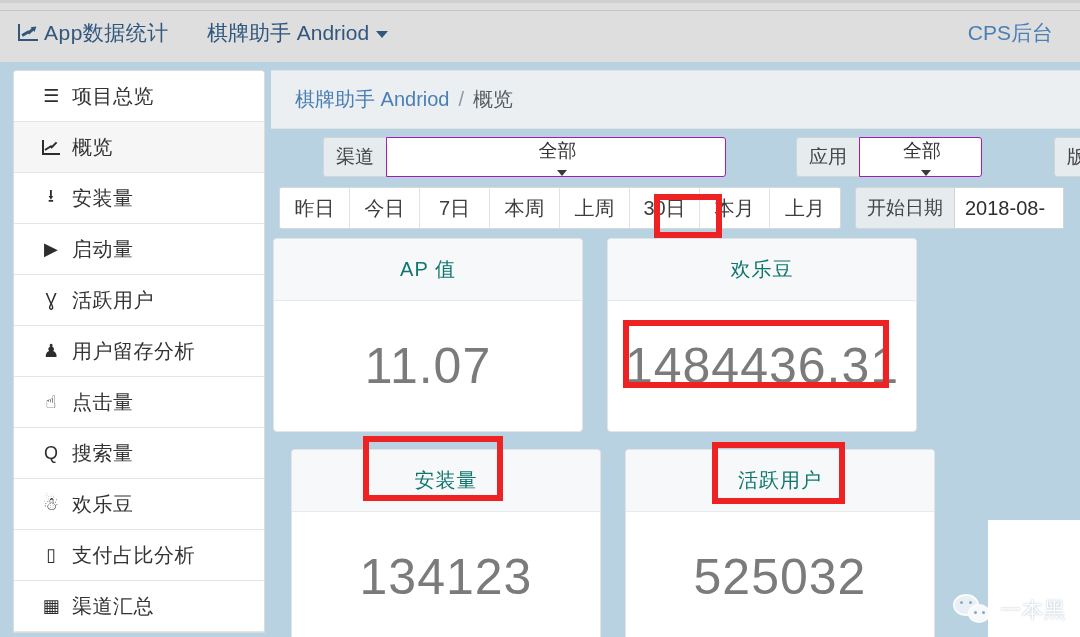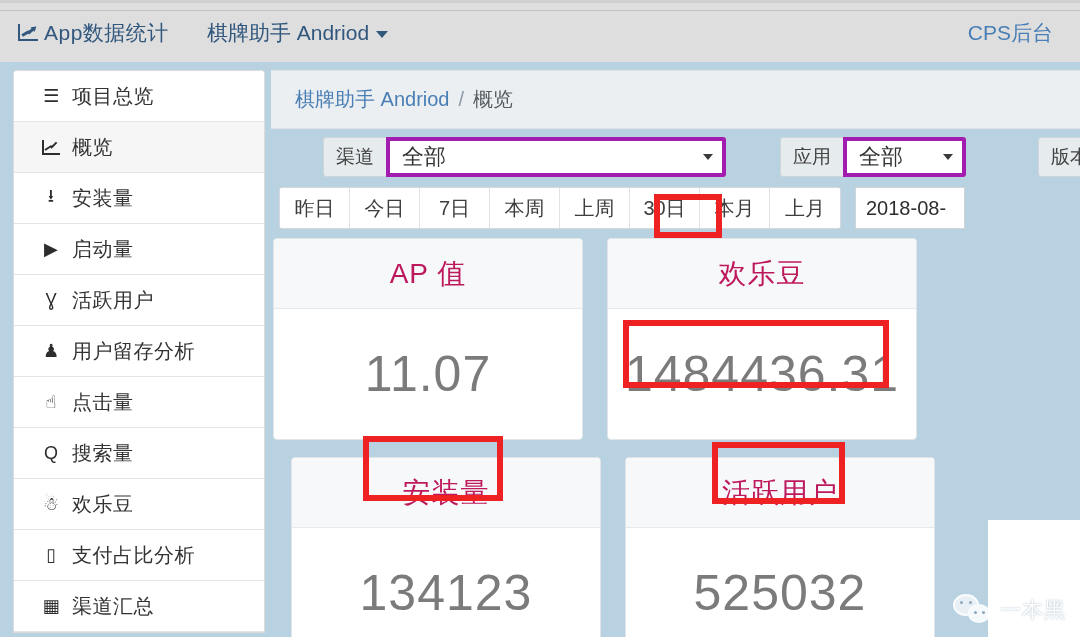--- a/index.html
+++ b/index.html
@@ -92,24 +92,24 @@
   #filters {
     height: 55px; display: flex; align-items: center; padding: 0 4px 0 4px; gap: 0;
   }
   .fgroup { display: flex; height: 40px; margin-left: 8px; padding-left: 40px; }
   .fgroup .addon {
     background: #e6ebee; border: 1px solid #cfd6da; border-right: none;
     height: 40px; display: flex; align-items: center; padding: 0 12px;
     font-size: 19px; color: #444; border-radius: 3px 0 0 3px; white-space: nowrap;
   }
   .fselect {
-    height: 40px; background: #fff; border: 4px solid #a21caf;
+    height: 40px; background: #fff; border: 1px solid #a21caf;
     display: flex; align-items: center; justify-content: space-between;
-    padding: 0 9px 0 12px; font-size: 22px; color: #333;
-    border-radius: 0 3px 3px 0; cursor: pointer; white-space: nowrap;
+    padding: 0 9px 0 12px; font-size: 19px; color: #333;
+    border-radius: 0 3px 3px 0; cursor: pointer; white-space: nowrap; flex-direction: column;
   }
   #sel-channel { width: 340px; }
   #sel-app { width: 123px; }
   #sel-version { width: 68px; padding-right: 5px; }
   .tri { width: 0; height: 0; border-left: 5px solid transparent; border-right: 5px solid transparent; border-top: 6px solid #3a3a3a; margin-left: 8px; }
 
   
   #daterow { height: 48px; display: flex; align-items: center; padding-left: 8px; }
   .dtabs { display: flex; height: 42px; border: 1px solid #d3d9dd; border-radius: 3px; overflow: hidden; background: #fff; }
   .dtab {
@@ -131,23 +131,23 @@
     white-space: nowrap; overflow: hidden;
   }
 
   
   #cards-row1 { display: flex; gap: 24px; padding: 6px 0 0 2px; }
   #cards-row2 { display: flex; gap: 24px; padding: 17px 0 0 20px; }
   .card {
     background: #fff; border: 1px solid #e1e5e8; border-radius: 4px; overflow: hidden;
   }
   .card-head {
-    height: 70px; background: #f7f8f9; border-bottom: 1px solid #e6eaed;
+    height: 62px; background: #f7f8f9; border-bottom: 1px solid #e6eaed;
     display: flex; align-items: center; justify-content: center;
-    font-size: 28px; color: #be185d; letter-spacing: 1px;
+    font-size: 20px; color: #0f766e; letter-spacing: 1px;
   }
   .card-body {
     display: flex; align-items: center; justify-content: center;
     color: #7b7b7b; font-weight: normal; letter-spacing: 1px;
   }
   #card-ap { width: 310px; }
   #card-ap .card-body { height: 130px; font-size: 50px; }
   #card-beans { width: 310px; }
   #card-beans .card-body { height: 130px; font-size: 50px; }
   #card-install { width: 310px; }
@@ -262,21 +262,21 @@
   </div>
 
   <div id="filters">
     <div class="fgroup">
       <span class="addon">渠道</span>
       <div class="fselect" id="sel-channel">
         <span>全部</span>
         <span class="tri"></span>
       </div>
     </div>
-    <div class="fgroup" style="margin-left:14px;">
+    <div class="fgroup" style="margin-left:30px;">
       <span class="addon">应用</span>
       <div class="fselect" id="sel-app">
         <span>全部</span>
         <span class="tri"></span>
       </div>
     </div>
     <div class="fgroup" style="margin-left:32px;gap:28px;">
       <span class="addon">版本</span>
       <div class="fselect" id="sel-version">
         <span>全部</span>
@@ -290,20 +290,21 @@
         <div class="dtab">昨日</div>
         <div class="dtab">今日</div>
         <div class="dtab">7日</div>
         <div class="dtab">本周</div>
         <div class="dtab">上周</div>
         <div class="dtab">30日</div>
         <div class="dtab">本月</div>
         <div class="dtab">上月</div>
       </div>
     <div class="dategroup">
+      <span class="addon2">开始日期</span>
       <div class="dateinput">2018-08-</div>
     </div>
   </div>
 
   <div id="cards-row1">
     <div class="card" id="card-ap">
       <div class="card-head">AP 值</div>
       <div class="card-body">11.07</div>
     </div>
     <div class="card" id="card-beans">

